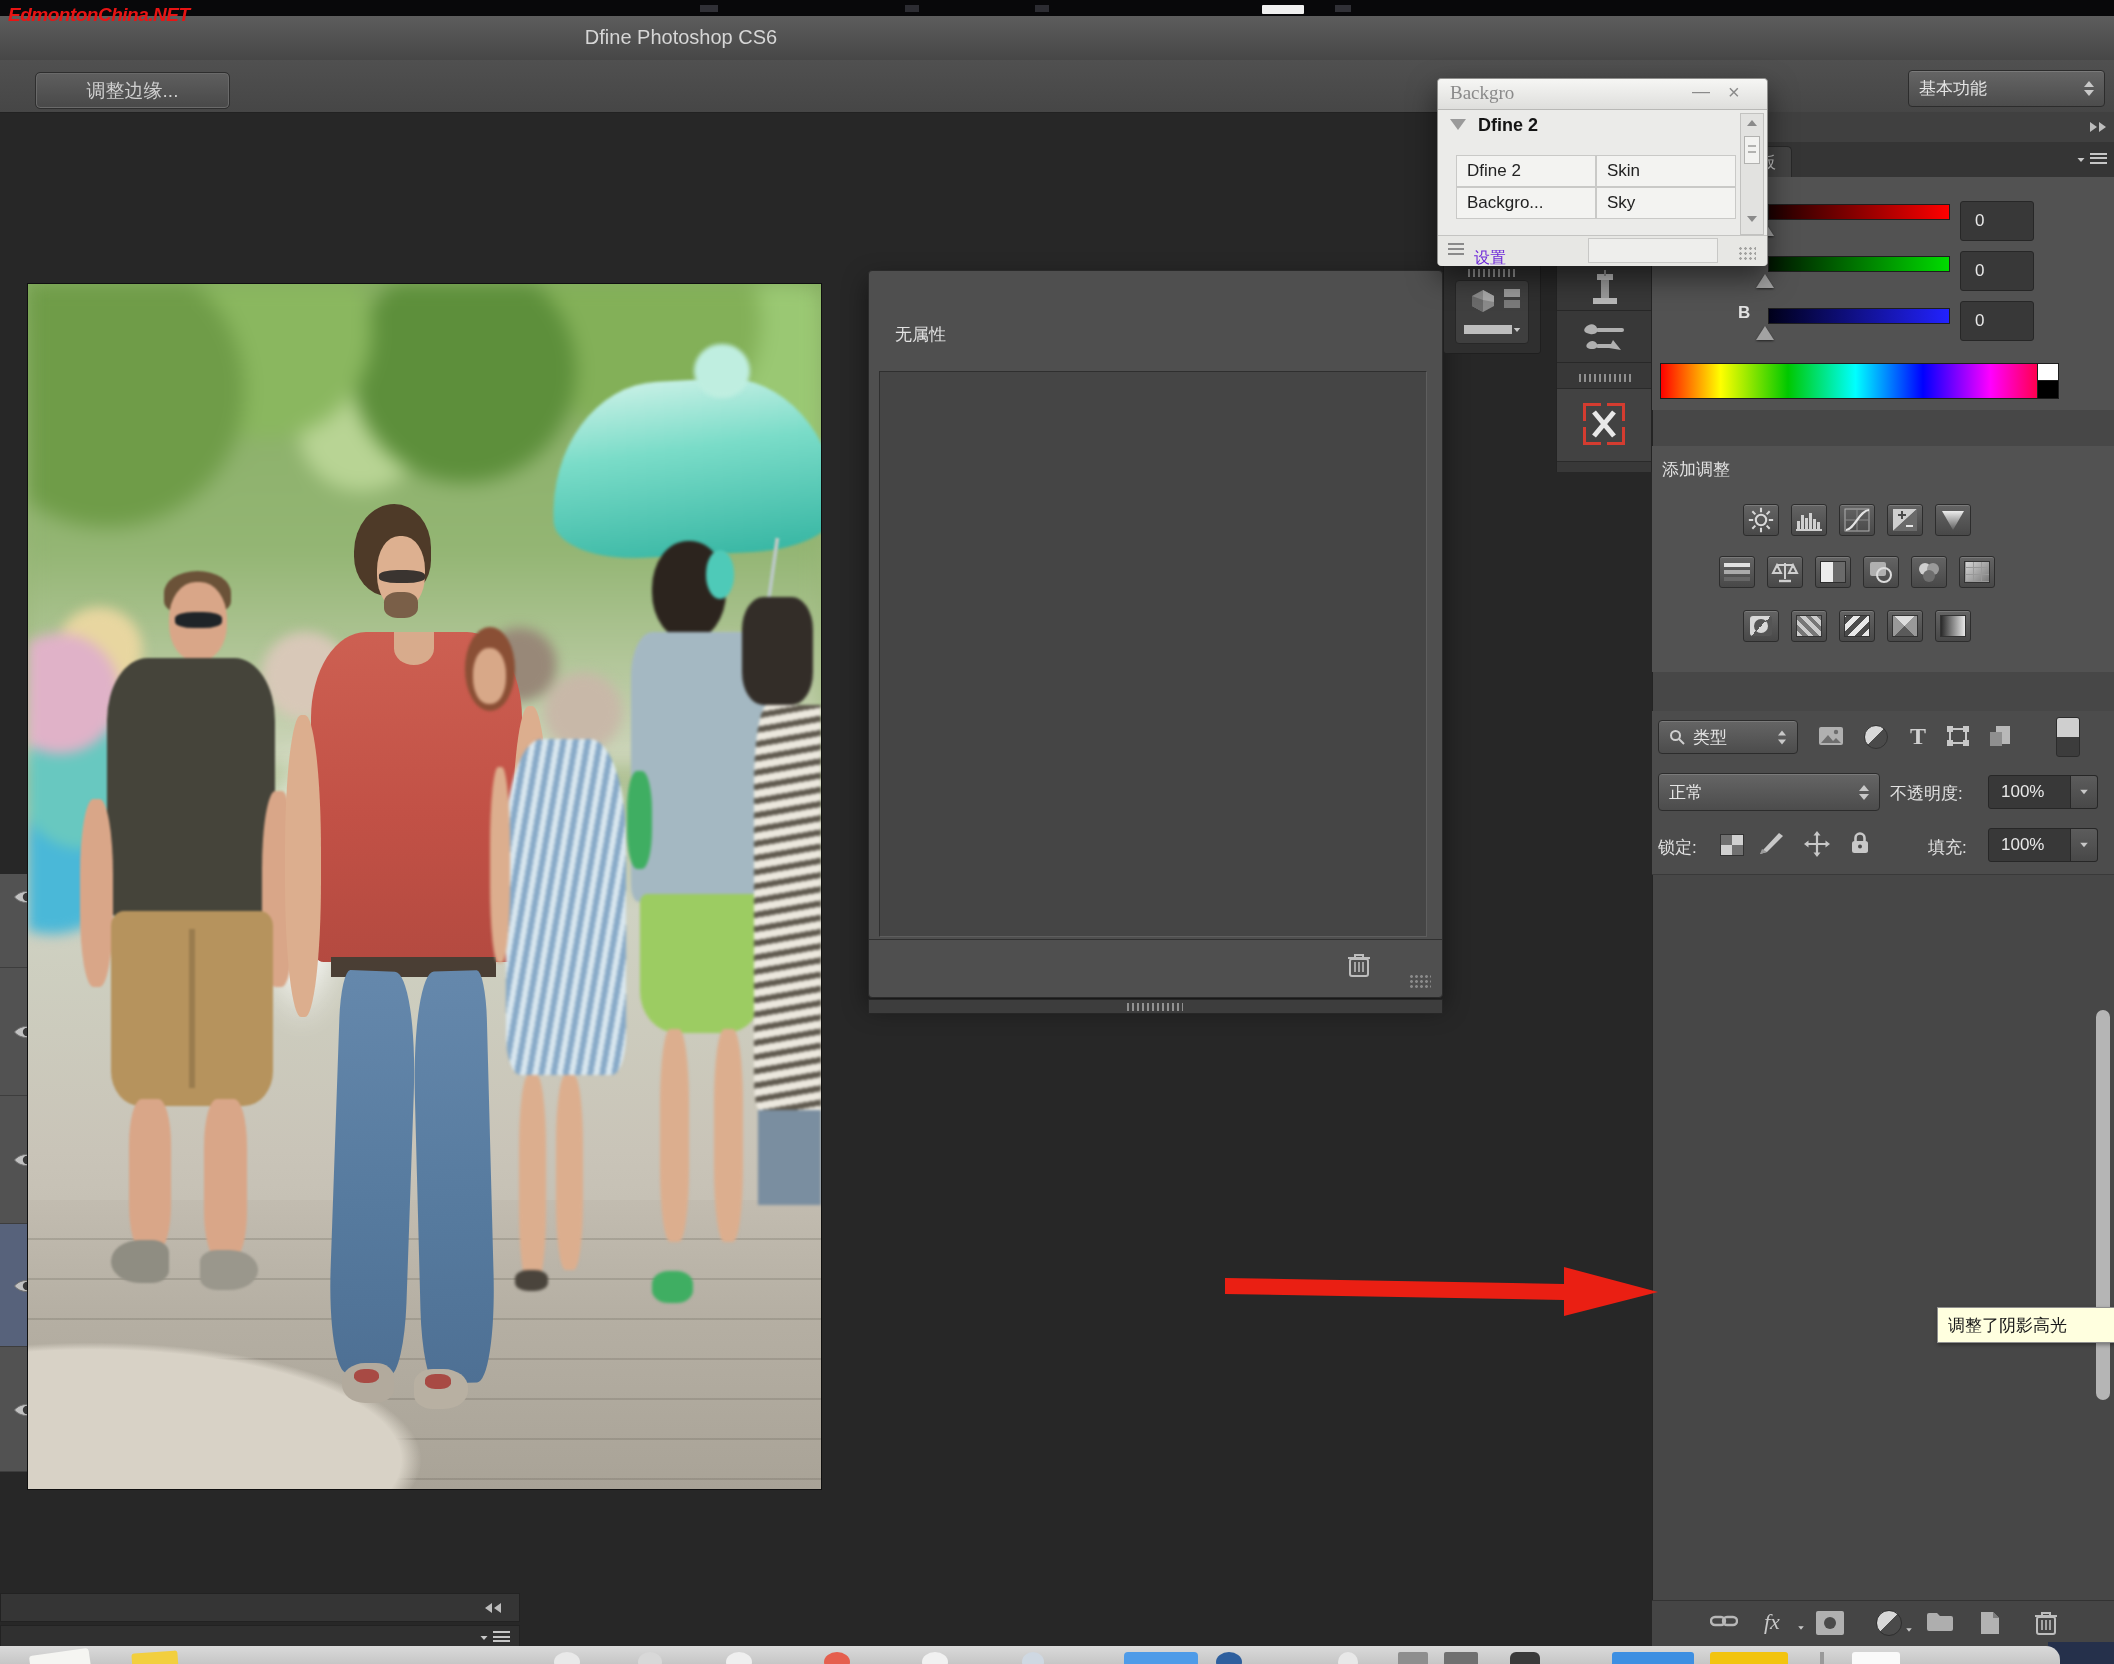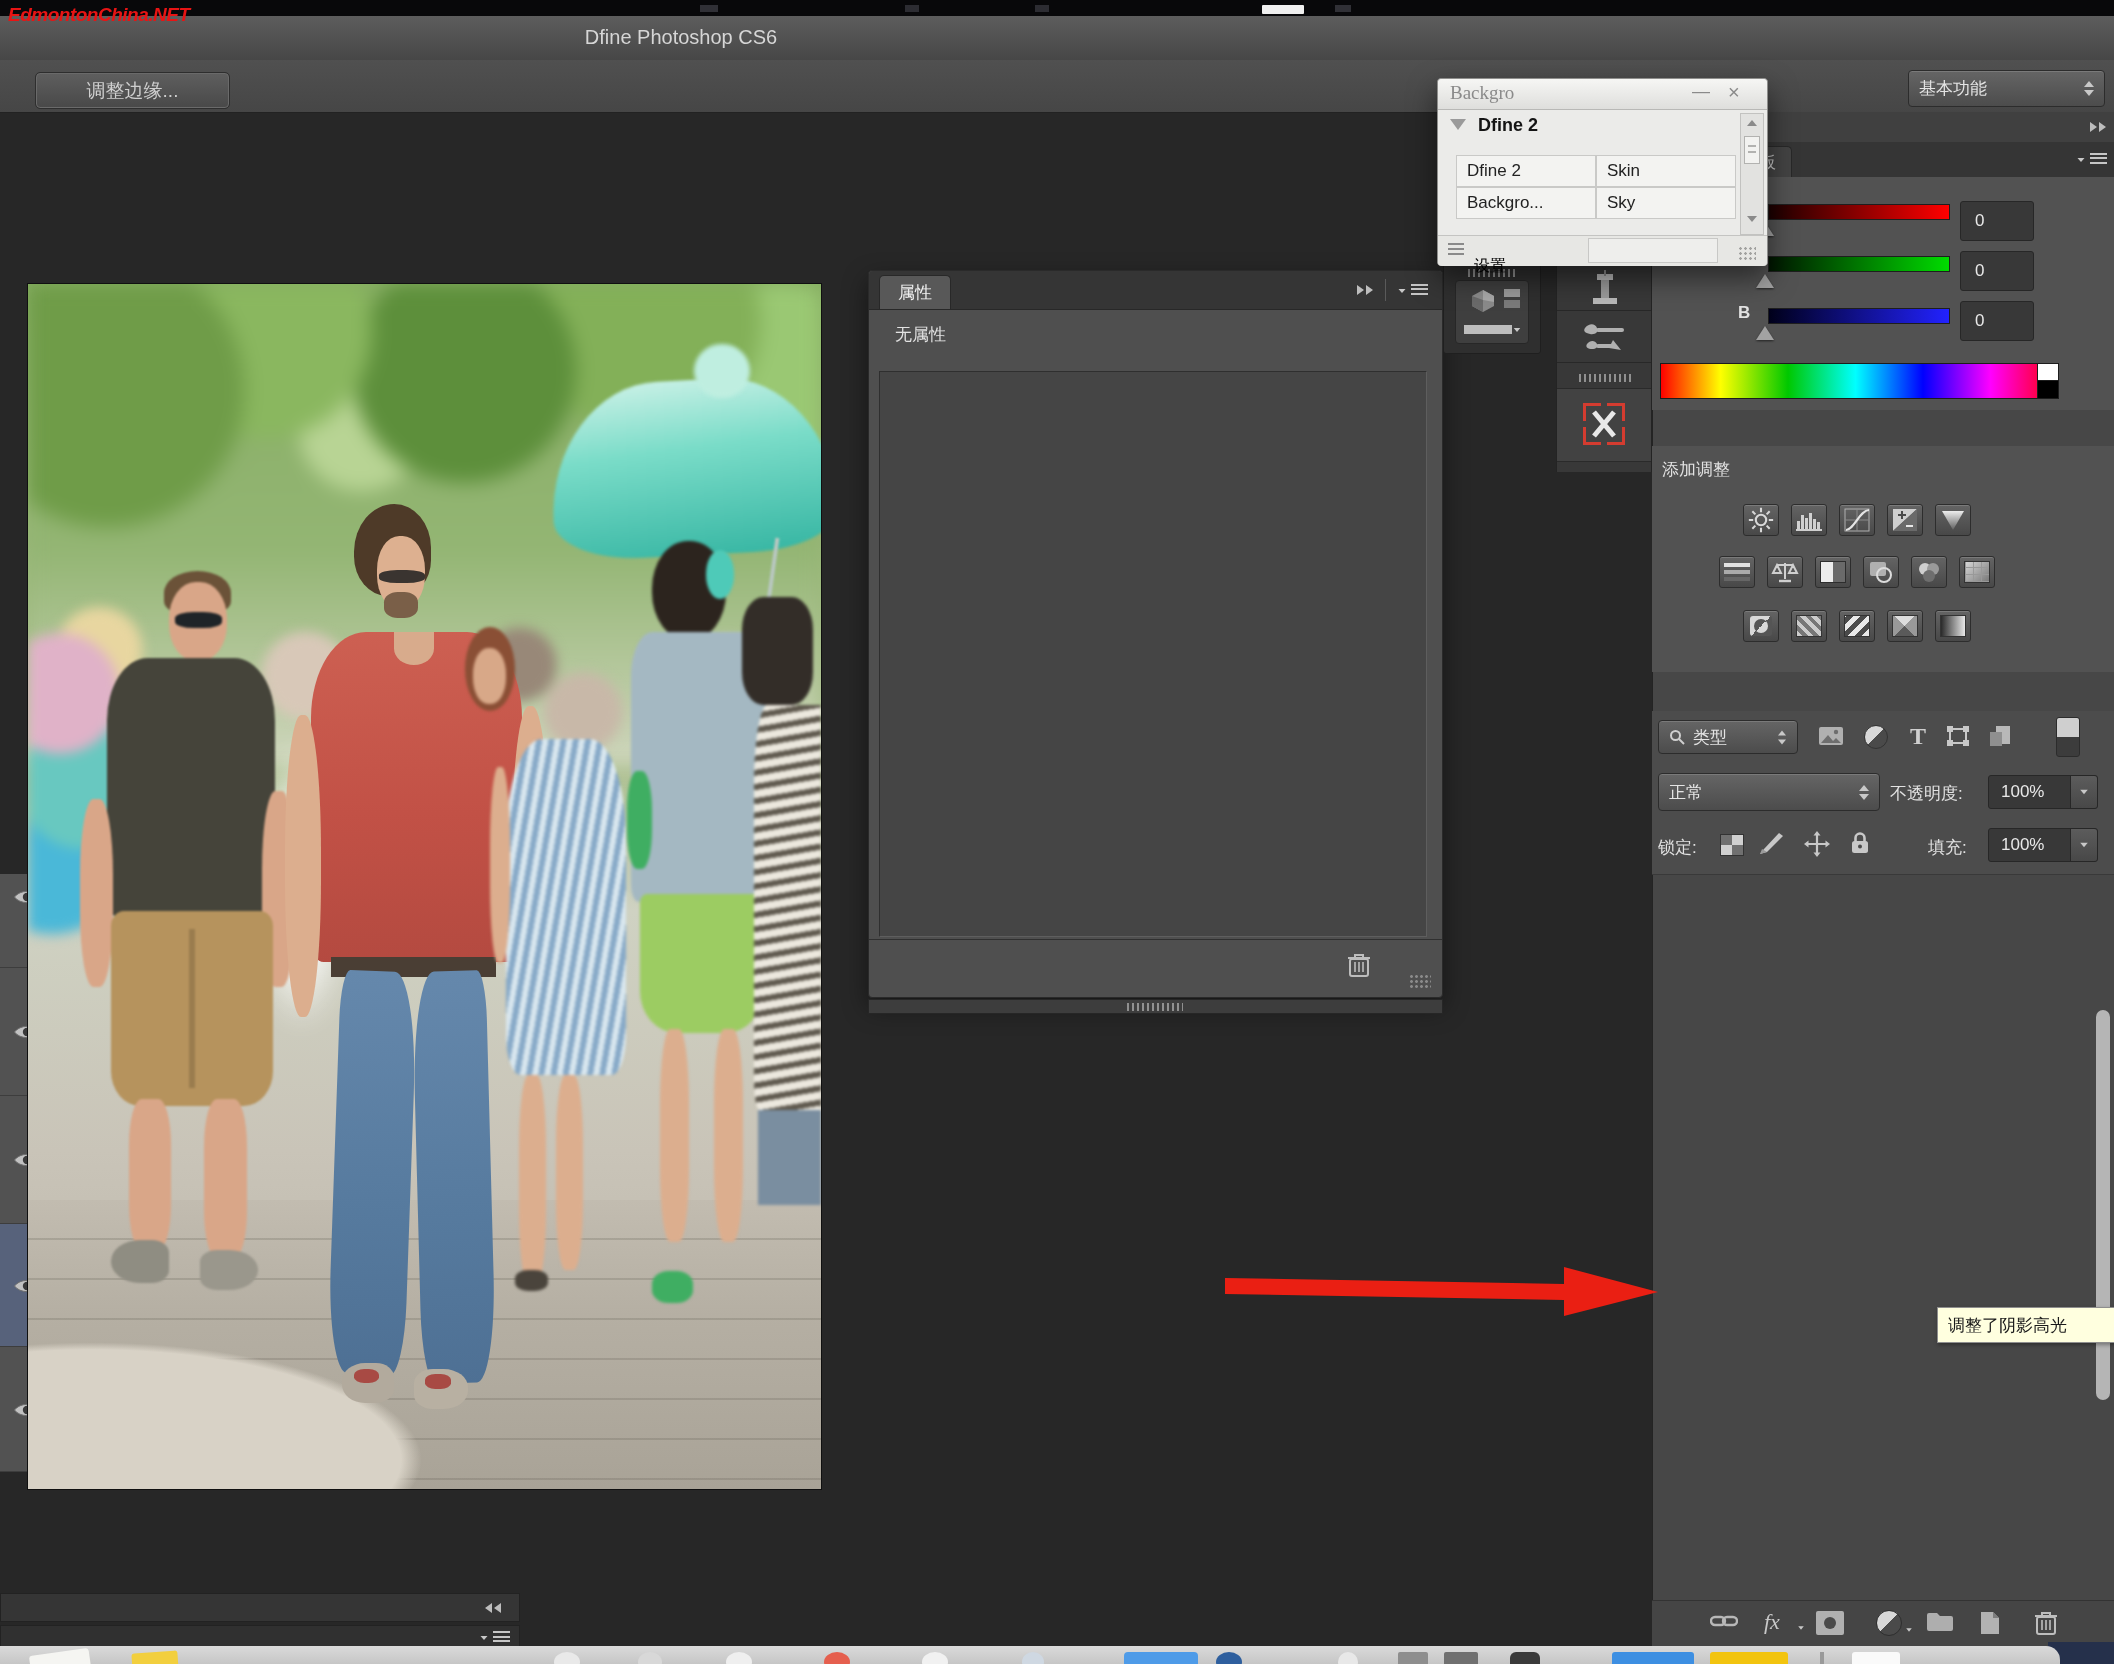--- a/index.html
+++ b/index.html
@@ -208,34 +208,20 @@
   </div>
   <div class="t" style="left:0;top:1625px;width:520px;height:22px;background:#303030;border:1px solid #222;box-sizing:border-box;">
     <span class="pmenu t" style="left:478px;top:5px;">
         <i class="td" style="transform:scale(.7);"></i>
         <i class="bars"></i>
       </span>
   </div>
 
   <div class="t" style="left:868px;top:270px;width:575px;height:728px;background:#4f4f4f;border:1px solid #2a2a2a;border-radius:4px;
        box-shadow:0 10px 26px rgba(0,0,0,.45);z-index:5;box-sizing:border-box;">
-    <div class="t tabbar" style="left:0;top:0;width:100%;height:38px;border-radius:4px 4px 0 0;">
-      <div class="tab on" style="left:10px;width:72px;height:34px;top:4px;">
-        <span>属性</span>
-      </div>
-      <span class="pp t" style="left:488px;top:14px;">
-          <i class="tr"></i>
-          <i class="tr"></i>
-        </span>
-      <div class="t" style="left:516px;top:8px;width:1px;height:22px;background:#5a5a5a;"></div>
-      <span class="pmenu t" style="left:528px;top:13px;">
-          <i class="td" style="transform:scale(.7);"></i>
-          <i class="bars"></i>
-        </span>
-    </div>
     <div class="t lbl" style="left:26px;top:52px;">无属性</div>
     <div class="t" style="left:10px;top:100px;width:548px;height:566px;background:#454545;border-top:1px solid #2f2f2f;border-left:1px solid #2f2f2f;
          border-bottom:1px solid #5e5e5e;border-right:1px solid #5e5e5e;box-sizing:border-box;"></div>
     <div class="t" style="left:0;top:668px;width:100%;height:60px;border-top:1px solid #303030;">
       <span class="t" style="left:478px;top:12px;">
         <svg width="24" height="26" viewBox="0 0 24 26">
             <rect x="3" y="7" width="18" height="17" rx="2" fill="none" stroke="#bdbdbd" stroke-width="2"></rect>
             <path d="M1 6h22" stroke="#bdbdbd" stroke-width="2"></path>
             <path d="M8 6V3h8v3" fill="none" stroke="#bdbdbd" stroke-width="2"></path>
             <path d="M8 10v10M12 10v10M16 10v10" stroke="#bdbdbd" stroke-width="1.6"></path>
@@ -691,21 +677,21 @@
       <i class="tu t" style="left:6px;top:6px;border-bottom-color:#8a8a8a;"></i>
       <div class="t" style="left:3px;top:22px;width:16px;height:28px;background:#f2f2f0;border:1px solid #b2b2b0;box-sizing:border-box;">
         <div style="margin:8px 3px 0;height:2px;background:#b2b2b0;"></div>
           <div style="margin:4px 3px 0;height:2px;background:#b2b2b0;"></div>
       </div>
       <i class="td t" style="left:6px;top:102px;border-top-color:#8a8a8a;"></i>
     </div>
 
     <div class="t" style="left:0;top:156px;width:100%;height:30px;background:#e7e7e4;border-top:1px solid #c4c4c2;border-radius:0 0 4px 4px;">
       <span class="t" style="left:10px;top:7px;width:16px;height:13px;background:repeating-linear-gradient(180deg,#8a8a8a 0 2px,transparent 2px 5px);"></span>
-      <span class="t" style="left:36px;top:20px;font-size:16px;color:#000000;text-align:right;">设置</span>
+      <span class="t" style="left:36px;top:12px;font-size:16px;color:#6d28d9;text-align:right;">设置</span>
       <div class="t" style="left:150px;top:2px;width:130px;height:25px;background:#eeeeec;border:1px solid #c8c8c6;box-sizing:border-box;"></div>
       <div class="t" style="left:300px;top:10px;width:18px;height:14px;background:radial-gradient(circle,#a2a2a0 1.1px,transparent 1.5px);background-size:5px 5px;"></div>
     </div>
   </div>
 
   <svg class="t" style="left:1210px;top:1234px;z-index:50;" width="470" height="110" viewBox="0 0 470 110">
     <polygon points="15,44 354,50 354,33 448,58 354,82 354,66 15,60" fill="#ea1f13"></polygon>
   </svg>
 
   <div class="tooltip t">

